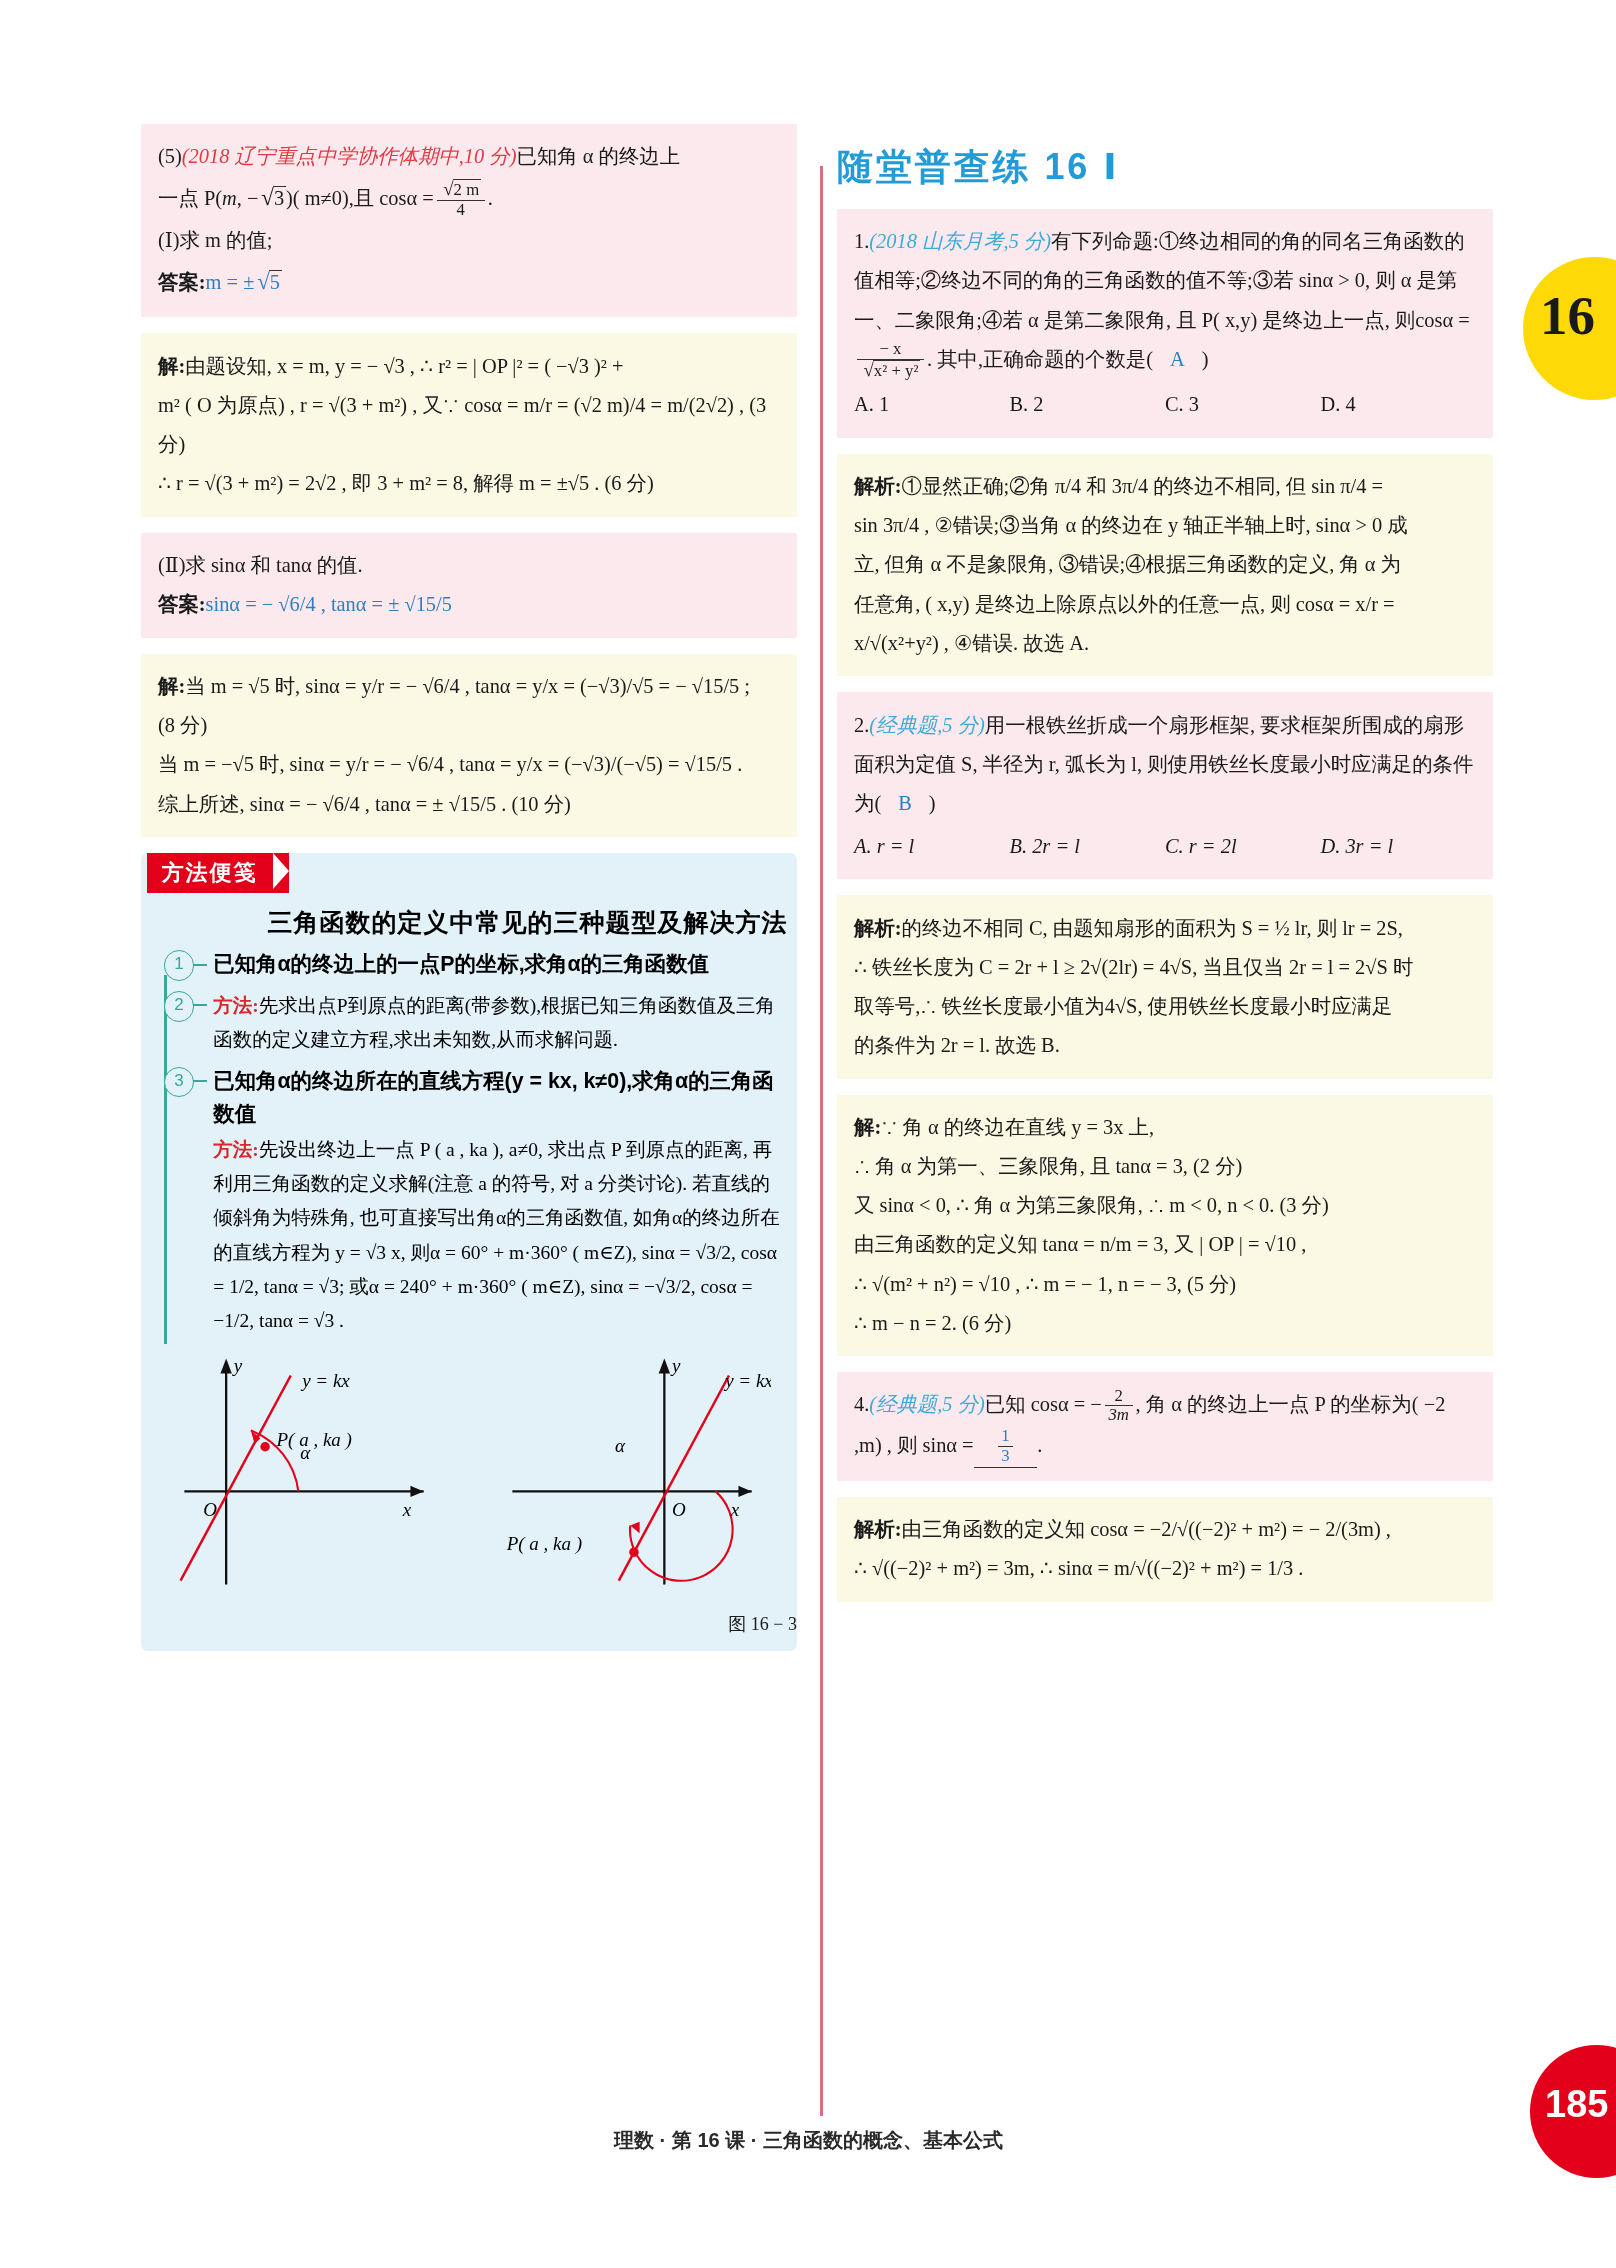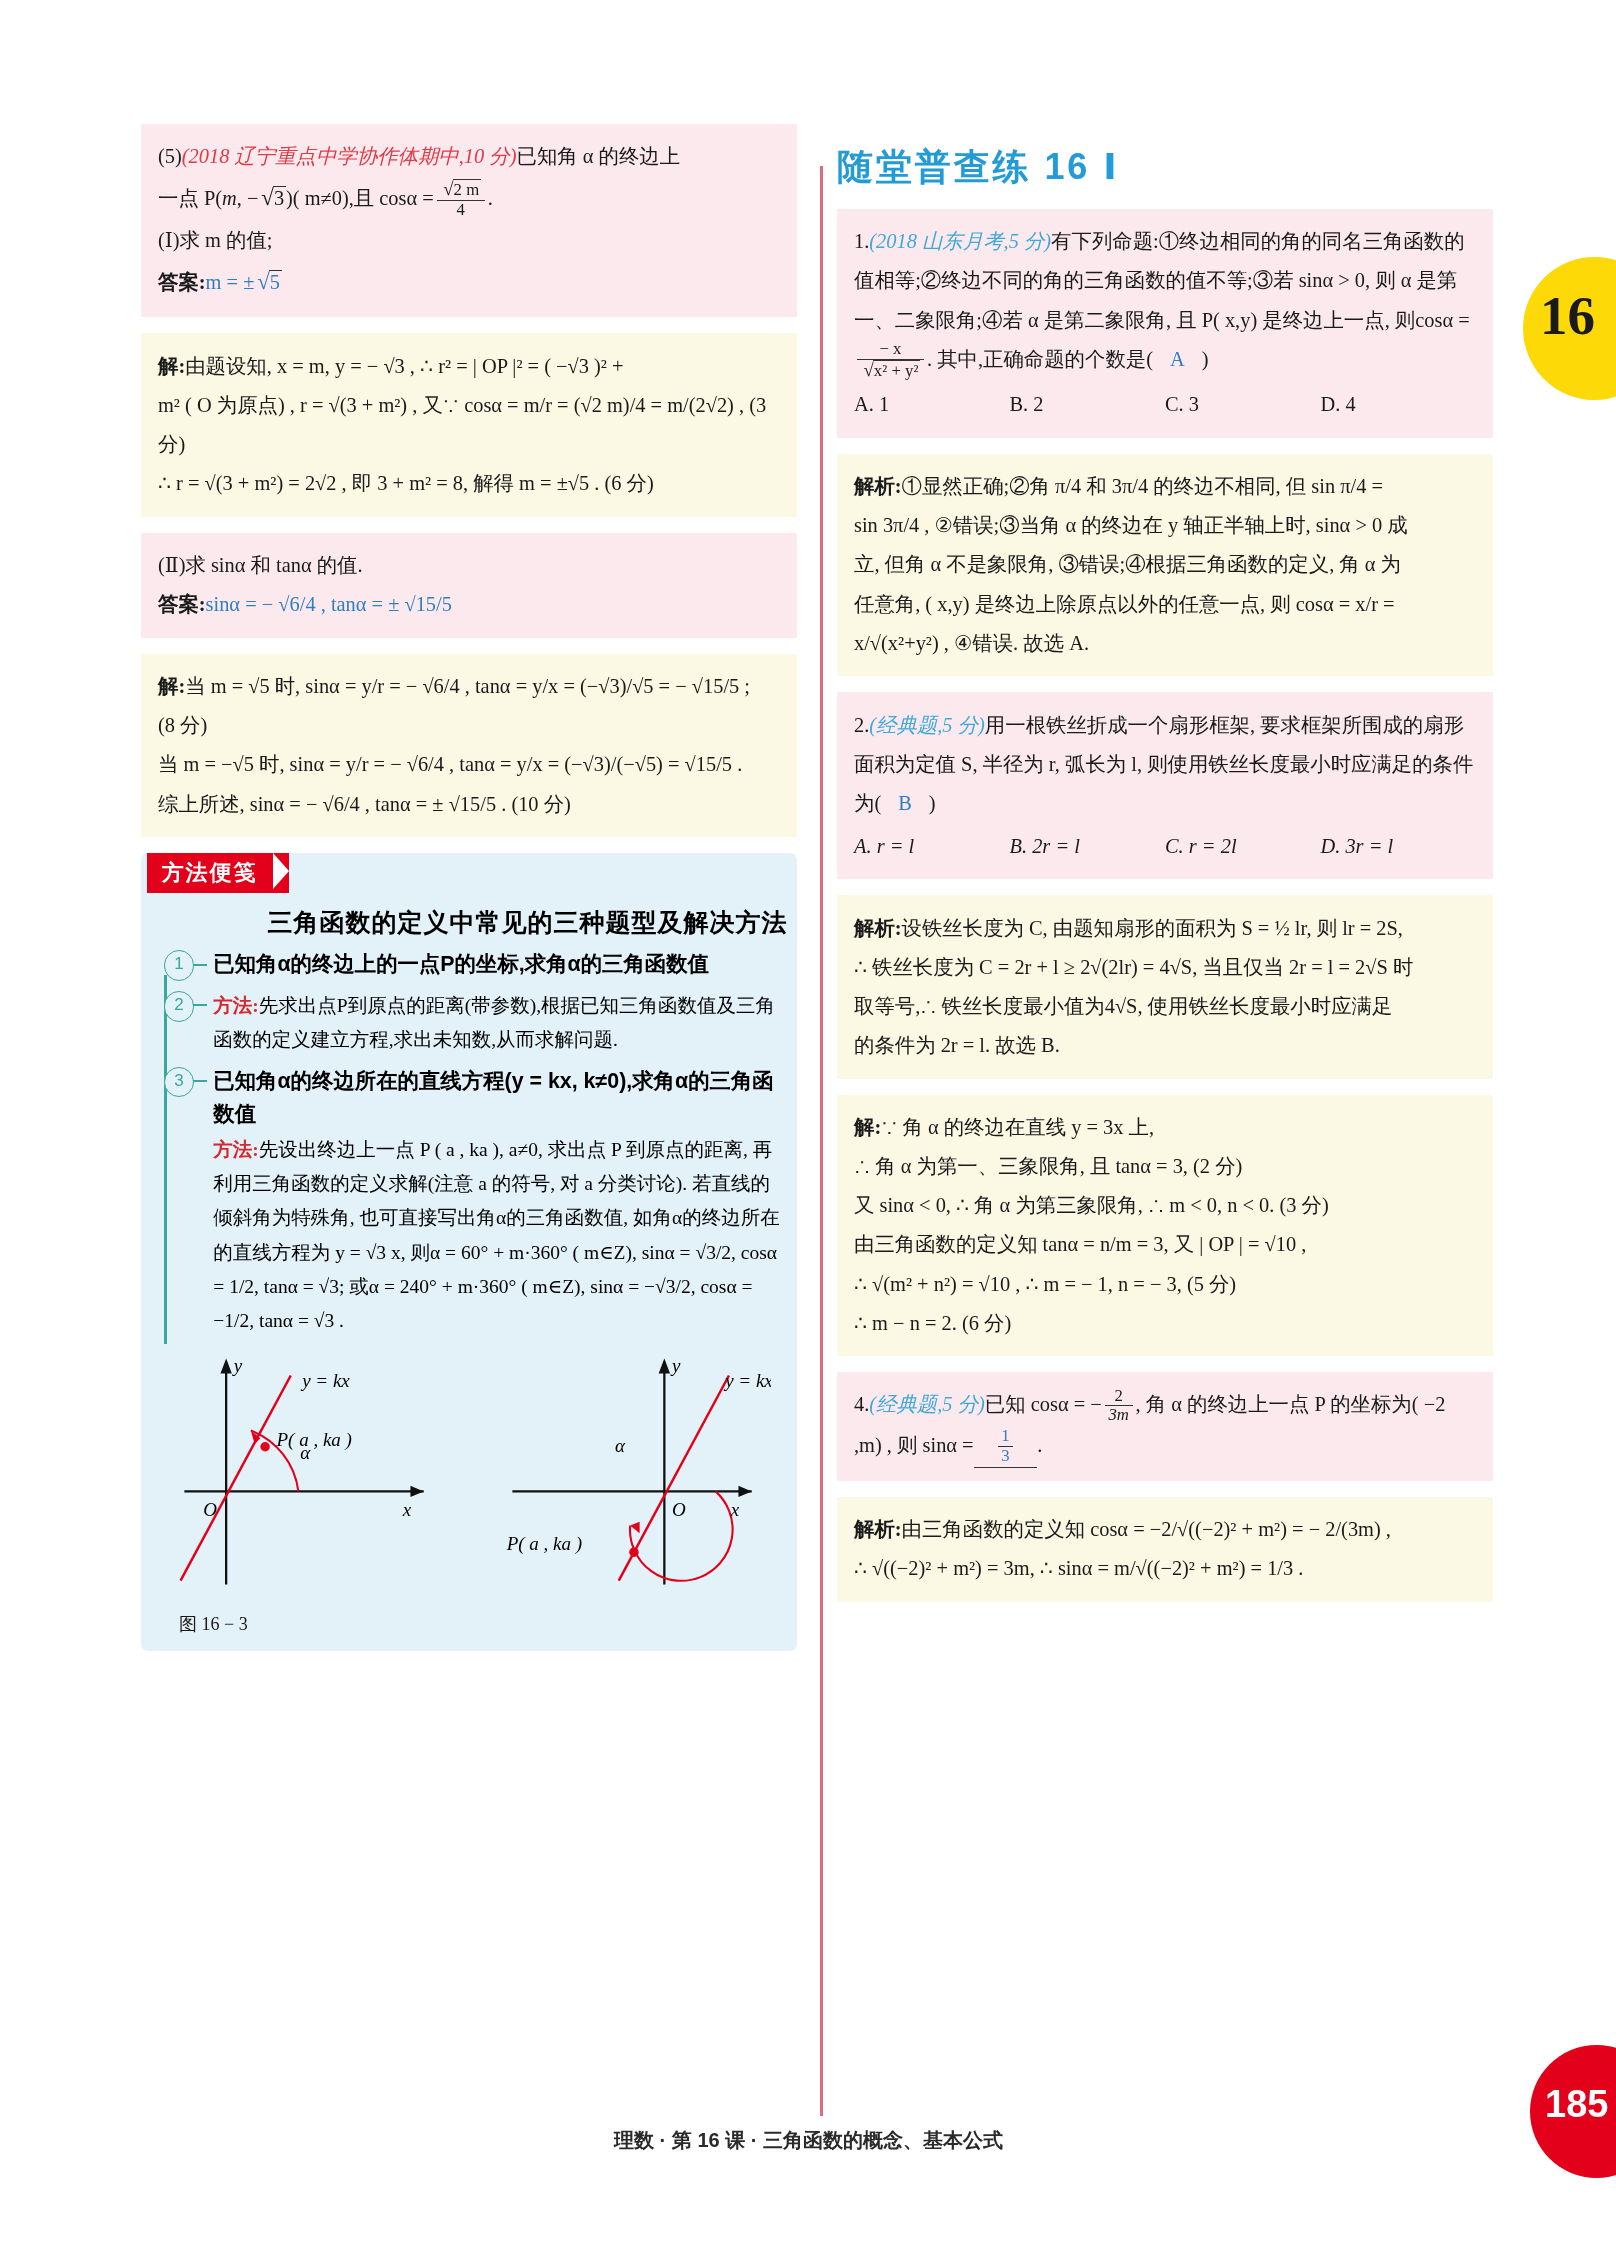--- a/index.html
+++ b/index.html
@@ -105,21 +105,21 @@
     position:absolute;left:9.5px;top:1.9px;width:28.5px;height:28.5px;border-radius:50%;
     border:1.9px solid #3aa79a;color:#3aa79a;text-align:center;line-height:26px;
     font-size:17px;background:#e3f1f8;font-family:"Liberation Sans",sans-serif;
   }
   .bullet:after{content:"";position:absolute;left:28.5px;top:12.4px;width:13.3px;height:1.9px;background:#3aa79a;}
   .spine{position:absolute;left:23px;top:27px;bottom:-5.7px;width:2.9px;background:#3aa79a;}
   .notes-wrap{position:relative;}
 
   
   .figbox{background:#e3f1f8;padding:5.7px 0 9.5px 0;}
-  .figcap{text-align:left;font-size:18px;margin-top:7.6px;color:#1a1a1a;padding-left:38px;}
+  .figcap{text-align:right;font-size:18px;margin-top:7.6px;color:#1a1a1a;padding-left:38px;}
   svg{display:block;}
   .figrow{display:flex;justify-content:space-around;align-items:flex-start;}
 </style>
 </head>
 <body>
 
 <div class="page">
 
   <div class="col col-left">
 
@@ -252,21 +252,21 @@
       <span>2.</span><span class="src-b">(经典题,5 分)</span><span>用一根铁丝折成一个扇形框架, 要求框架所围成的扇形面积为定值 S, 半径为 r, 弧长为 l, 则使用铁丝长度最小时应满足的条件为(</span><span class="ans" style="padding:0 17px;">B</span><span>)</span>
       <div class="choice-row ital">
         <span>A. r = l</span>
         <span>B. 2r = l</span>
         <span>C. r = 2l</span>
         <span>D. 3r = l</span>
       </div>
     </div>
 
     <div class="blk cream">
-      <span class="lbl">解析:</span><span>设铁丝长度为 C, 由题知扇形的面积为 S = ½ lr, 则 lr = 2S,</span><br>
+      <span class="lbl">解析:</span><span>的终边不相同 C, 由题知扇形的面积为 S = ½ lr, 则 lr = 2S,</span><br>
       <span>∴ 铁丝长度为 C = 2r + l ≥ 2√(2lr) = 4√S, 当且仅当 2r = l = 2√S 时</span><br>
       <span>取等号,∴ 铁丝长度最小值为4√S, 使用铁丝长度最小时应满足</span><br>
       <span>的条件为 2r = l. 故选 B.</span>
     </div>
 
 
     <div class="blk cream">
       <span class="lbl">解:</span><span>∵ 角 α 的终边在直线 y = 3x 上,</span><br>
       <span>∴ 角 α 为第一、三象限角, 且 tanα = 3, (2 分)</span><br>
       <span>又 sinα &lt; 0, ∴ 角 α 为第三象限角, ∴ m &lt; 0, n &lt; 0. (3 分)</span><br>

